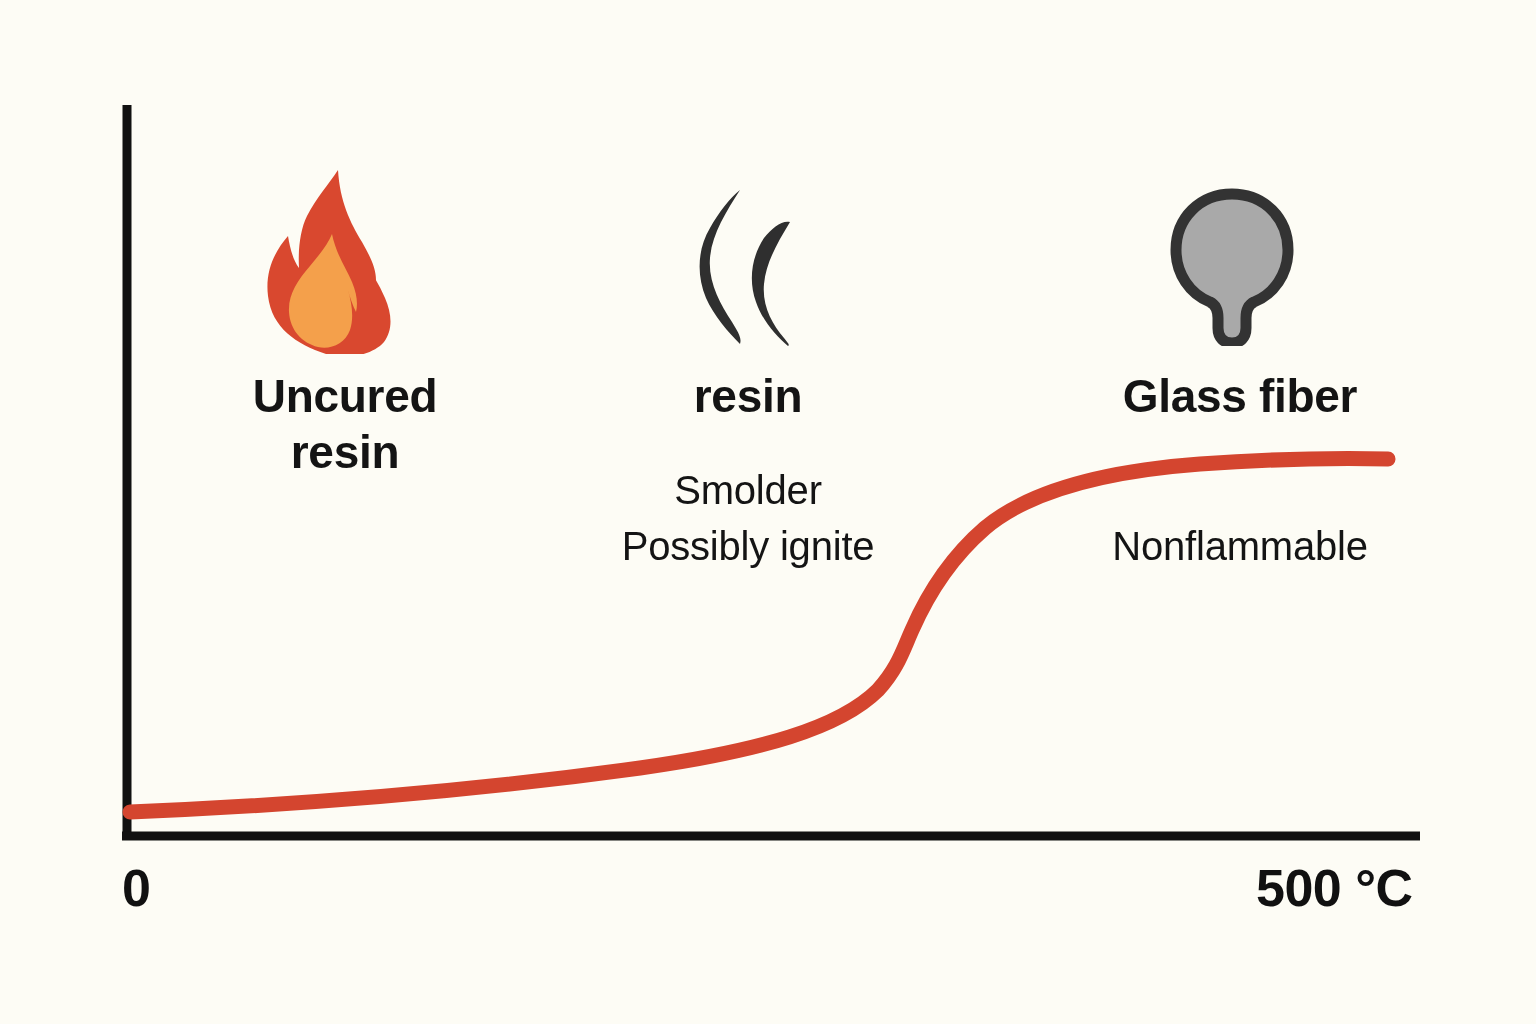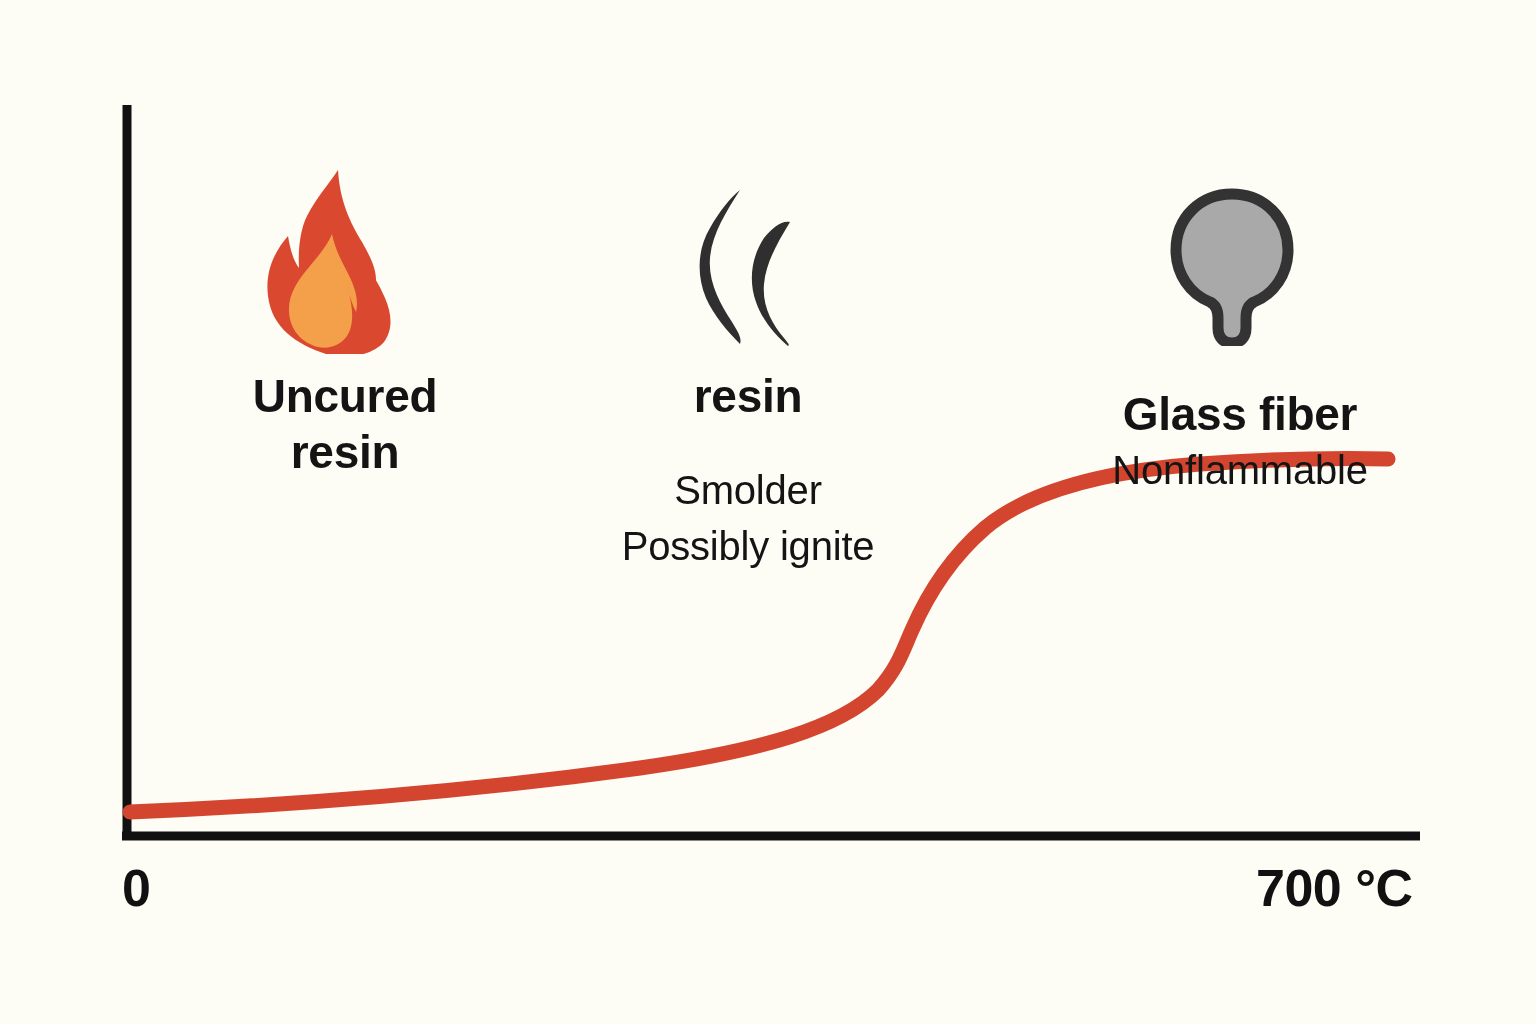--- a/index.html
+++ b/index.html
@@ -68,25 +68,25 @@
     font-weight: bold;
     color: #111111;
     line-height: 60px;
     letter-spacing: -0.5px;
     white-space: nowrap;
   }
 
   
   #zone-uncured { left: 145px; top: 368px; width: 400px; }
   #zone-cured   { left: 548px; top: 368px; width: 400px; }
-  #zone-glass   { left: 1040px; top: 386px; width: 400px; }
+  #zone-glass   { left: 1040px; top: 368px; width: 400px; }
 
   #sub-uncured { margin-top: 38px; }
   #sub-cured   { margin-top: 38px; }
-  #sub-glass   { }
+  #sub-glass   { margin-top: 94px; }
 
   #icon-flame { left: 266px; top: 168px; width: 128px; height: 186px; }
   #icon-smoke { left: 692px; top: 186px; width: 120px; height: 160px; }
   #icon-bead  { left: 1168px; top: 188px; width: 128px; height: 158px; }
 
   #label-zero  { left: 122px;  top: 858px; }
   #label-max   { left: 1256px; top: 858px; }
 </style>
 </head>
 <body style="background: rgb(253, 252, 245);">
@@ -192,16 +192,16 @@
     <div class="zone" id="zone-glass">
       <div class="zone-title">
         <span class="sub-line">Glass fiber</span>
       </div>
       <div class="zone-sub" id="sub-glass">
         <span class="sub-line">Nonflammable</span>
       </div>
     </div>
 
     <div class="axis-label" id="label-zero">0</div>
-    <div class="axis-label" id="label-max">700 °C</div>
+    <div class="axis-label" id="label-max">500 °C</div>
 
   </div>
 </div>
 
 </body></html>

